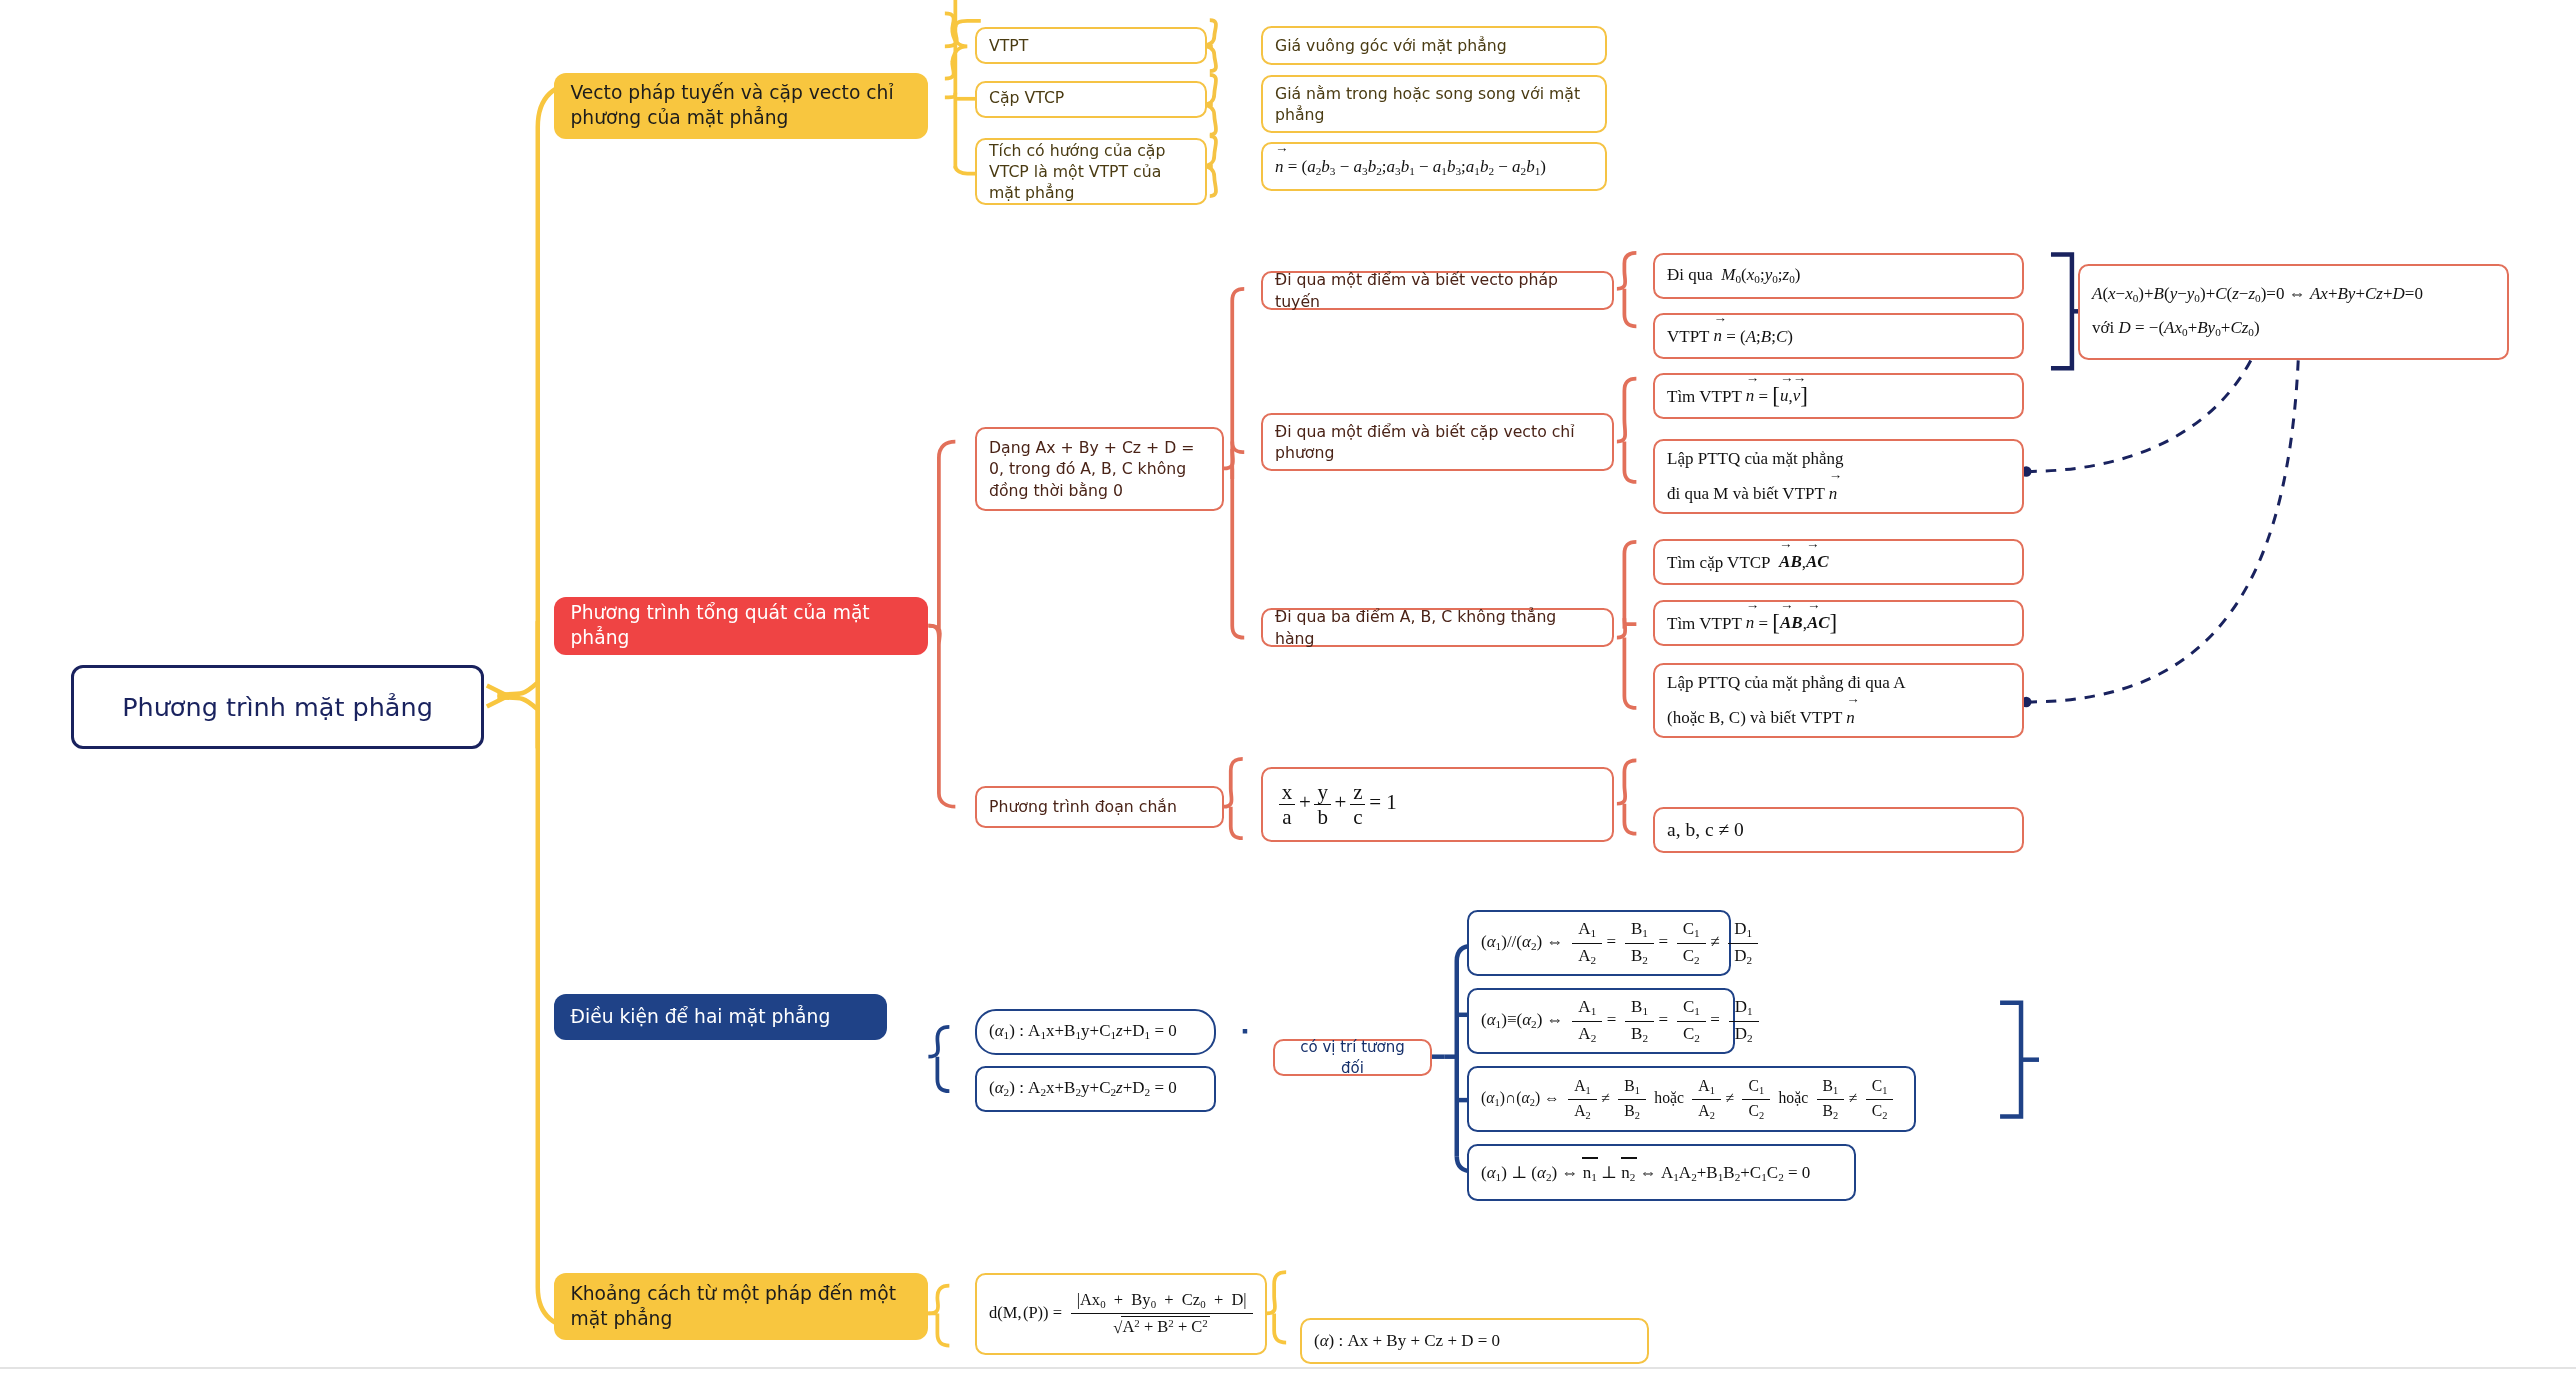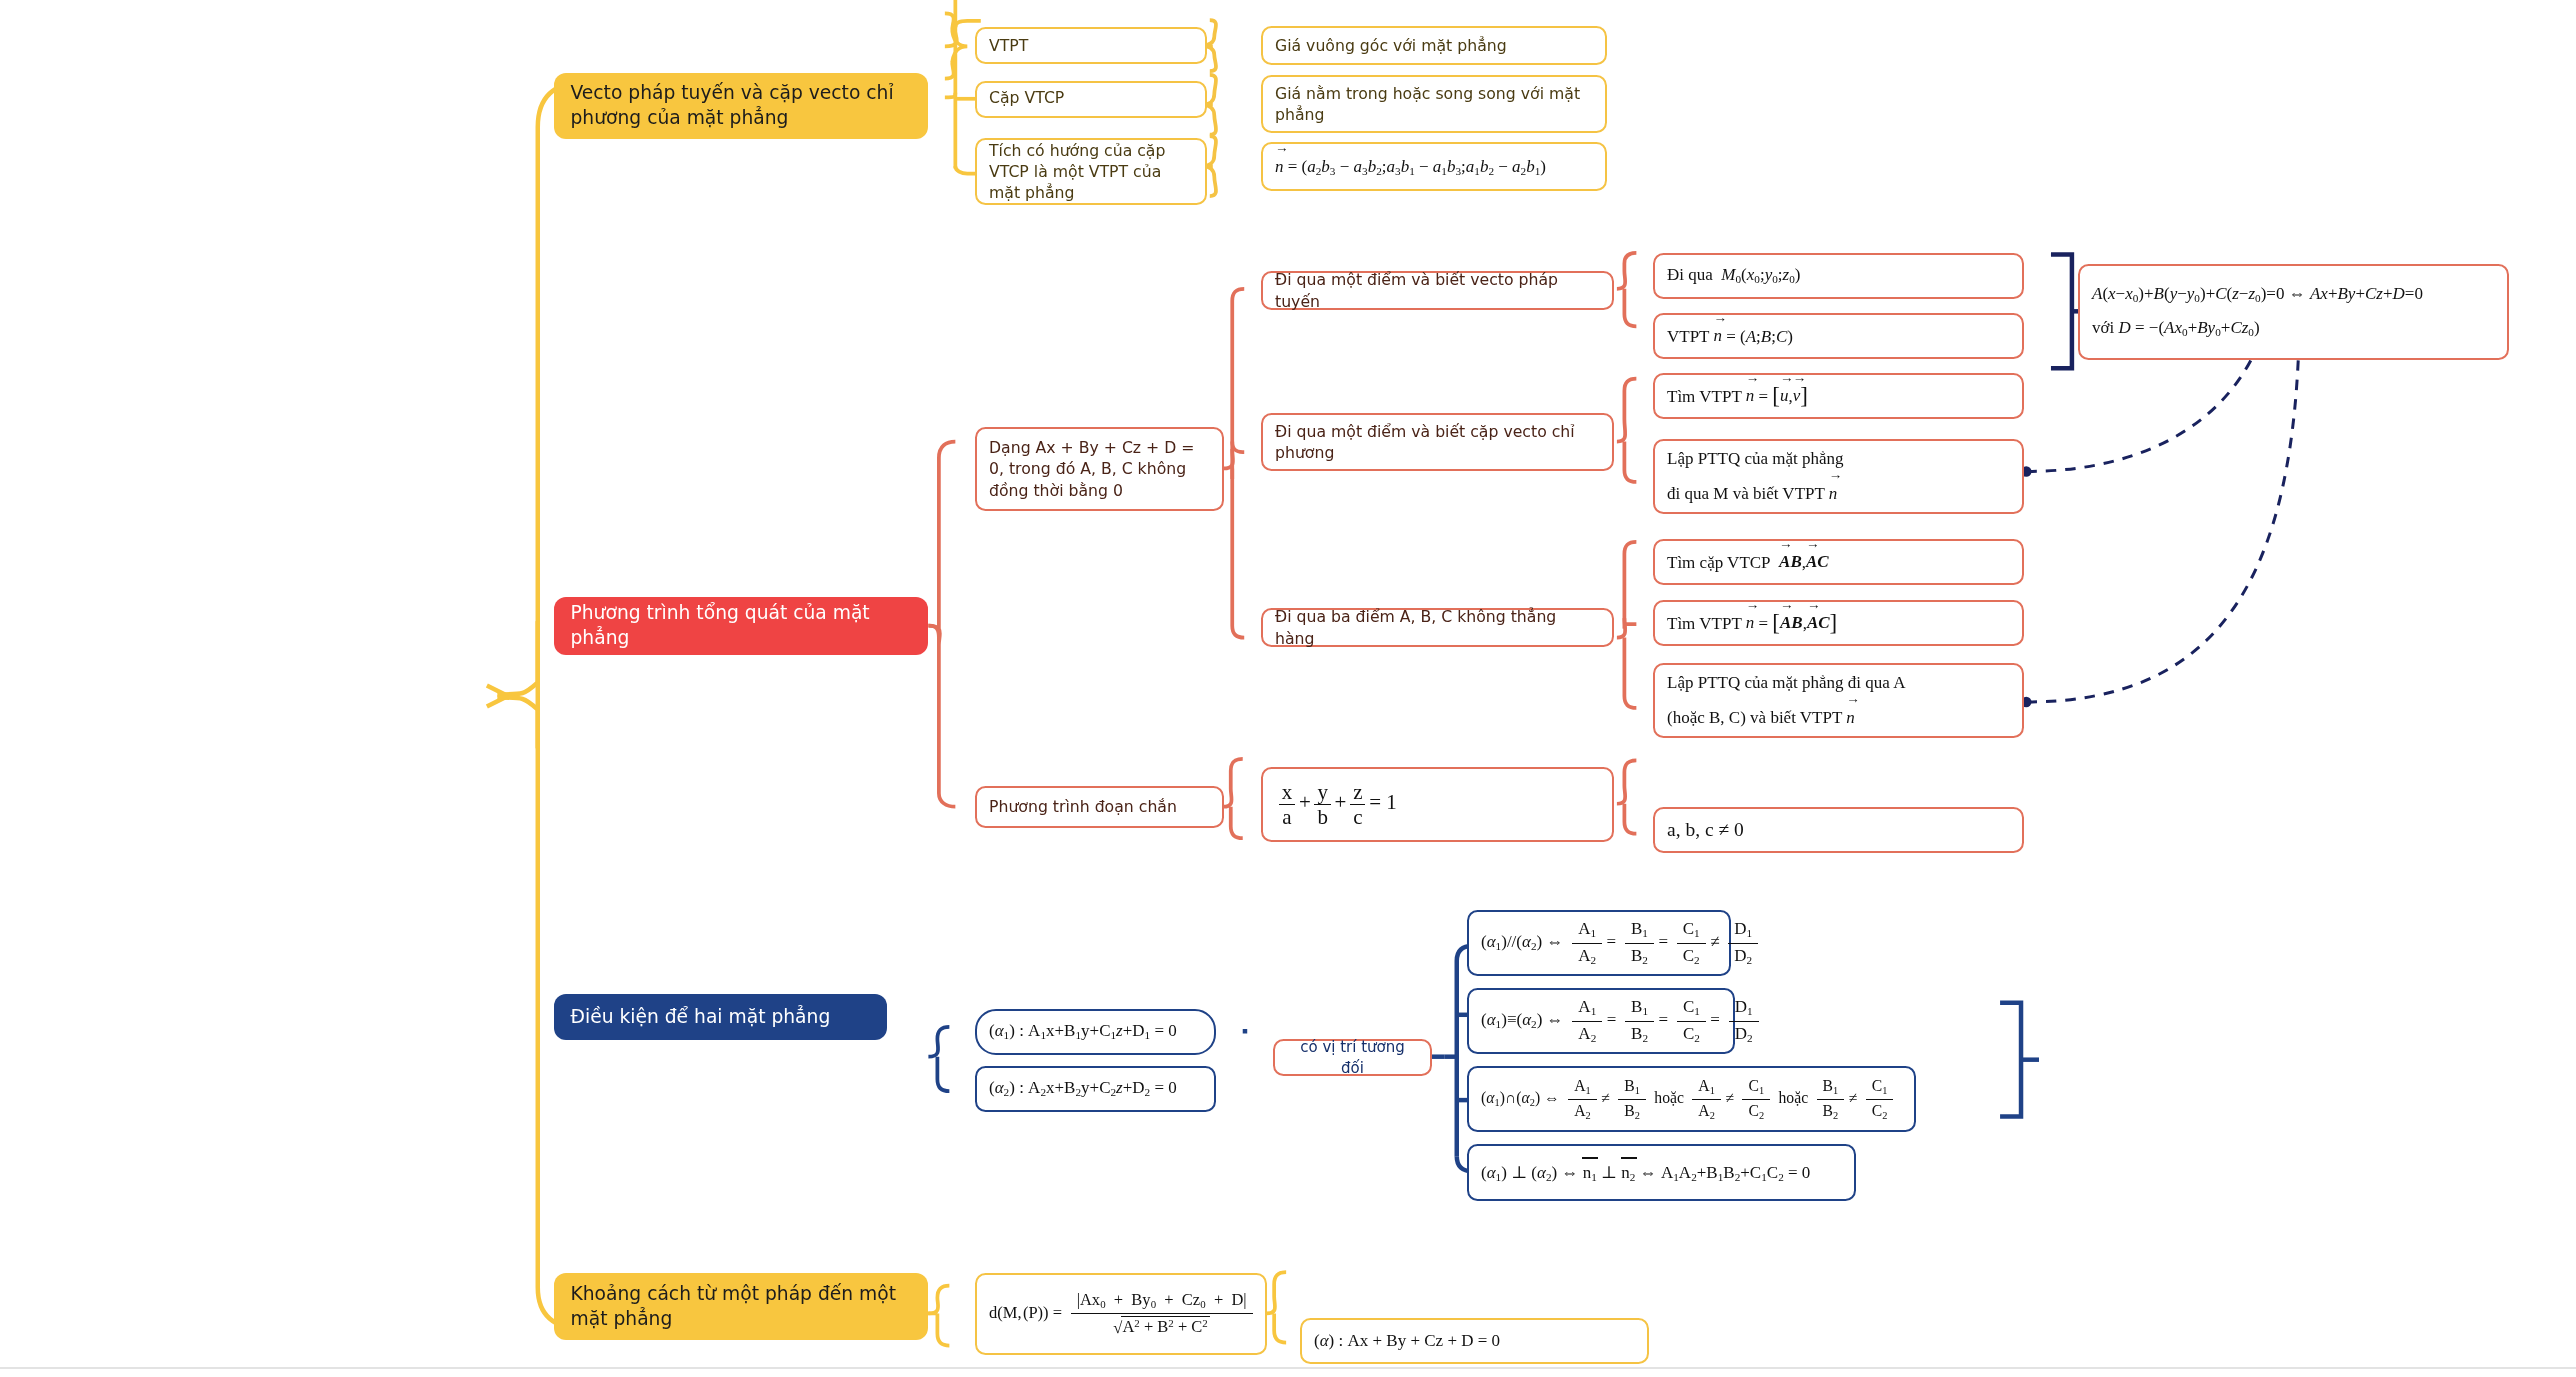--- a/index.html
+++ b/index.html
@@ -149,20 +149,23 @@
     <path d="M1240 1755 C 1258 1755 1252 1744 1252 1734 L 1252 1734 C 1252 1722 1258 1718 1268 1718" fill="none" stroke="#f8c63f" stroke-width="5"></path>
     <path d="M1252 1755 L1252 1782 C 1252 1794 1258 1798 1268 1798" fill="none" stroke="#f8c63f" stroke-width="5"></path>
     <path d="M1692 1758 C 1708 1758 1702 1746 1702 1734 C 1702 1724 1696 1720 1688 1720
              C 1696 1720 1702 1716 1702 1706 C 1702 1694 1708 1682 1692 1682" fill="none" stroke="#f8c63f" stroke-width="5" opacity="0"></path>
     <path d="M1232 1755 L1252 1755" stroke="#f8c63f" stroke-width="5"></path>
 
     <path d="M1692 1755 C 1708 1755 1702 1744 1702 1732 L 1702 1716 C 1702 1704 1708 1700 1718 1700" fill="none" stroke="#f8c63f" stroke-width="5"></path>
     <path d="M1702 1755 L1702 1778 C 1702 1790 1708 1794 1718 1794" fill="none" stroke="#f8c63f" stroke-width="5"></path>
   </svg>
 
+  <div class="node root" style="left:71px;top:665px;width:413px;height:84px;">
+    <span class="txt">Phương trình mặt phẳng</span>
+  </div>
 
   <div class="node topic topic-yellow" style="left:554px;top:73px;width:374px;height:66px;">
     <span class="txt">Vecto pháp tuyến và cặp vecto chỉ phương của mặt phẳng</span>
   </div>
 
   <div class="node box b-yellow" style="left:975px;top:27px;width:232px;height:37px;">
     <span class="txt">VTPT</span>
   </div>
   <div class="node box b-yellow" style="left:975px;top:81px;width:232px;height:37px;align-items:flex-end;">
     <span class="txt">Cặp VTCP</span>

